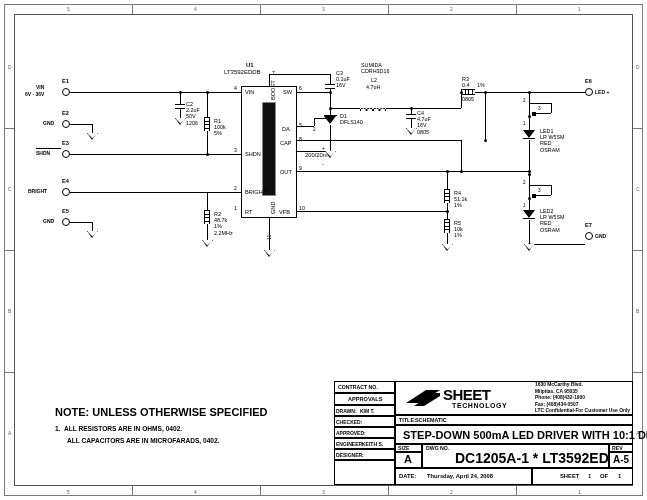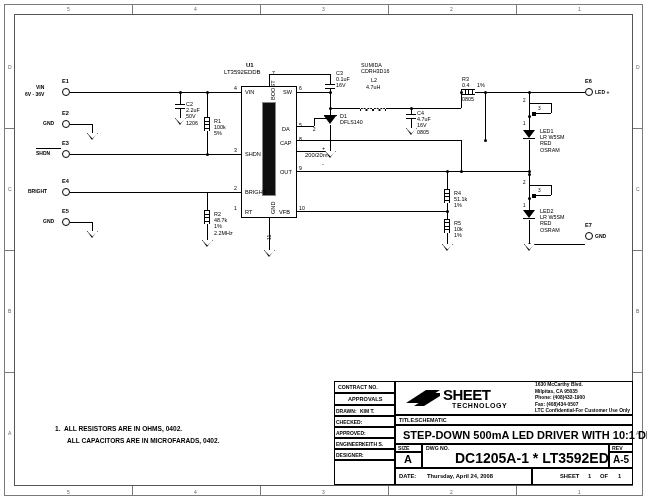--- a/index.html
+++ b/index.html
@@ -389,20 +389,21 @@
     </div>
 
   <div class="term" style="left:585px;top:88px;"></div>
   <div class="termlbl" style="left:585px;top:78px;">E6</div>
   <div class="termlbl" style="left:595px;top:89px;font-size:5px;">LED +</div>
 
   <div class="term" style="left:585px;top:232px;"></div>
   <div class="termlbl" style="left:585px;top:222px;">E7</div>
   <div class="termlbl" style="left:595px;top:233px;font-size:5px;">GND</div>
 
+  <div class="note-h" style="left:55px;top:406px;">NOTE: UNLESS OTHERWISE SPECIFIED</div>
   <div class="note-b" style="left:55px;top:425px;">1.  ALL RESISTORS ARE IN OHMS, 0402.</div>
   <div class="note-b" style="left:67px;top:437px;">ALL CAPACITORS ARE IN MICROFARADS, 0402.</div>
 
   <div class="tb" style="left:334px;top:381px;width:299px;height:104px;"></div>
 
   <div class="tb" style="left:334px;top:381px;width:61px;height:12px;"></div>
   <div class="tbt" style="left:338px;top:384px;font-size:5.2px;font-weight:bold;">CONTRACT NO.</div>
 
   <div class="tb" style="left:334px;top:393px;width:61px;height:12px;"></div>
   <div class="tbt" style="left:348px;top:396px;font-size:5.6px;font-weight:bold;">APPROVALS</div>

